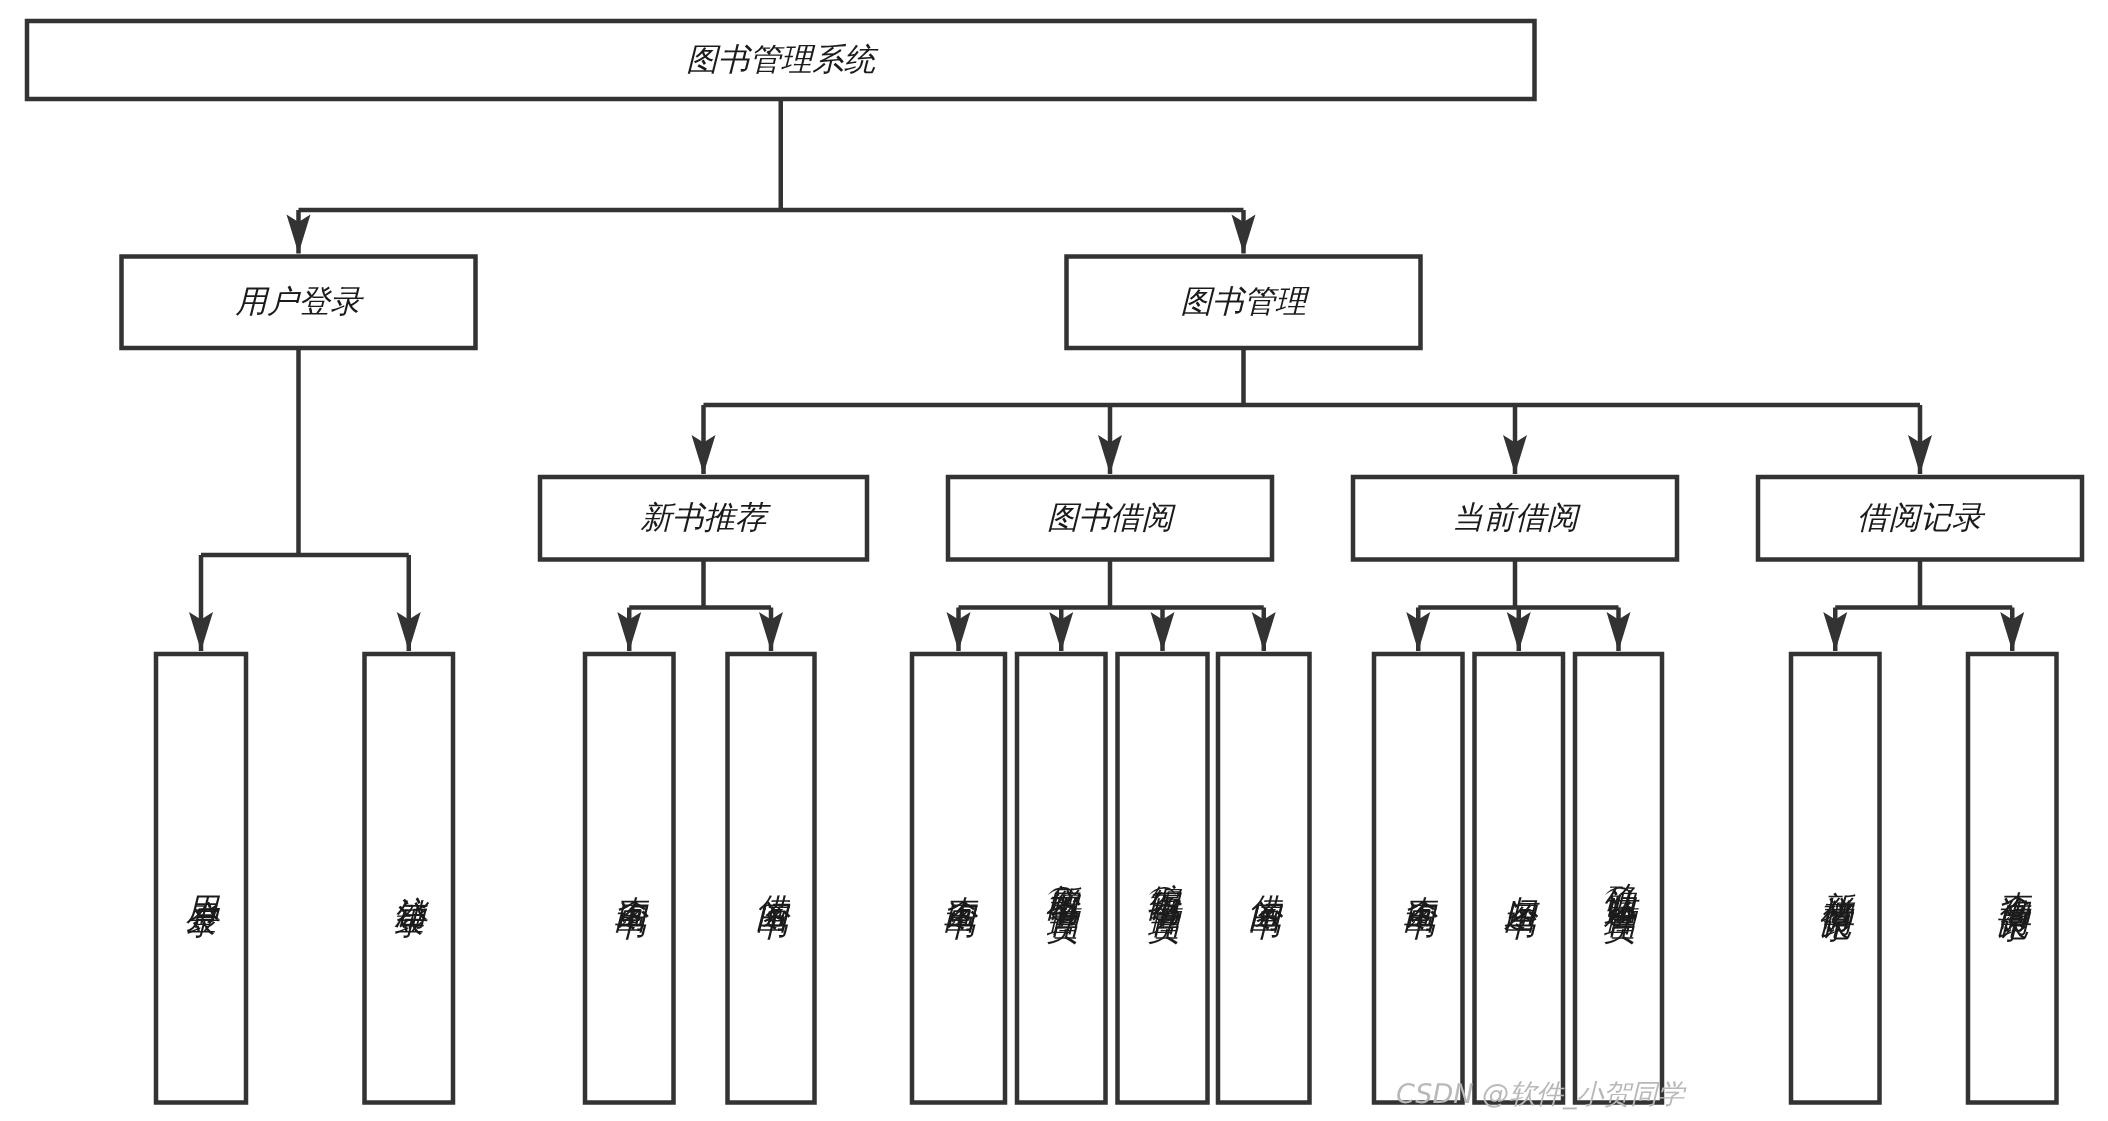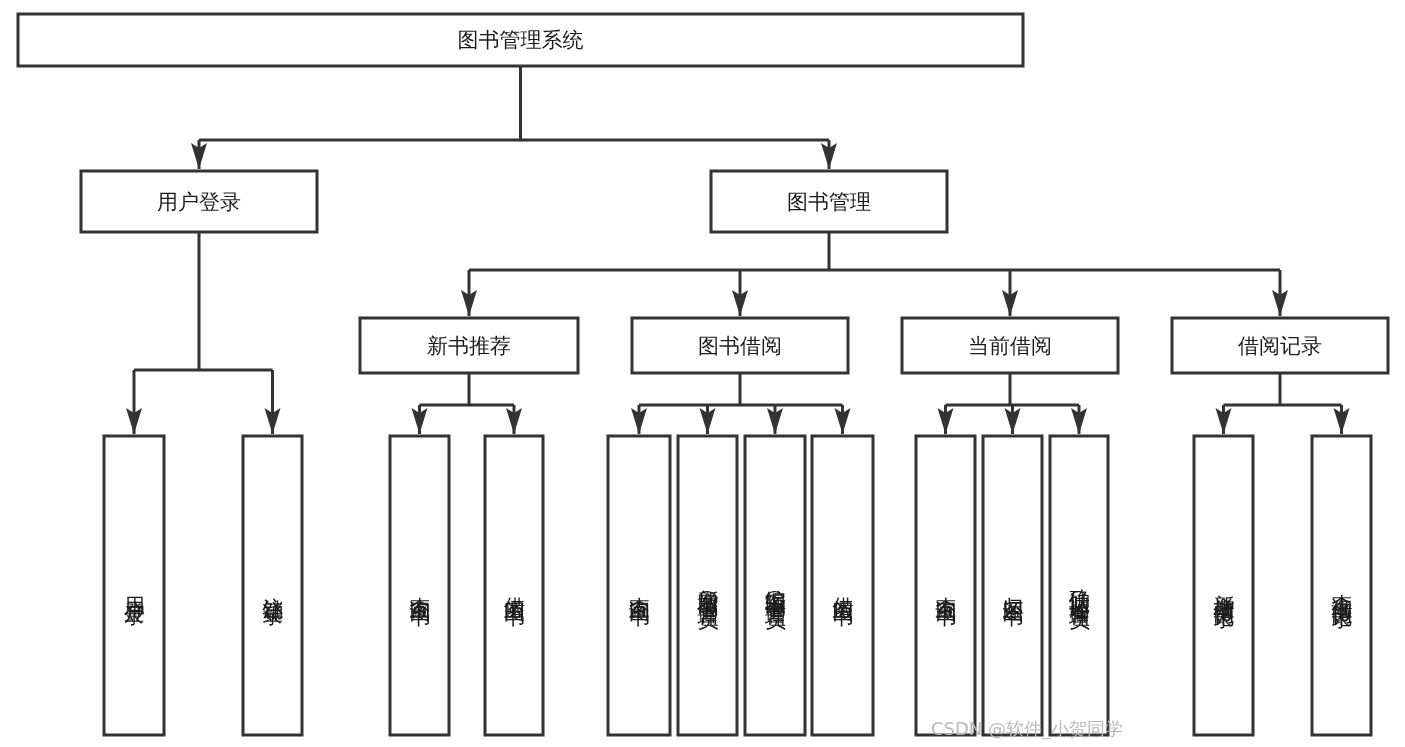--- a/index.html
+++ b/index.html
@@ -12,20 +12,21 @@
     height: 747px;
     font-family: "DejaVu Sans", "Liberation Sans", sans-serif;
     overflow: hidden;
     position: relative;
   }
   #diagram-root {
     position: relative;
     width: 1131px;
     height: 747px;
     background: #ffffff;
+    font-style: italic;
   }
   svg#flow {
     position: absolute;
     left: 0;
     top: 0;
     width: 1405px;
     height: 747px;
     display: block;
   }
   .node-rect {

